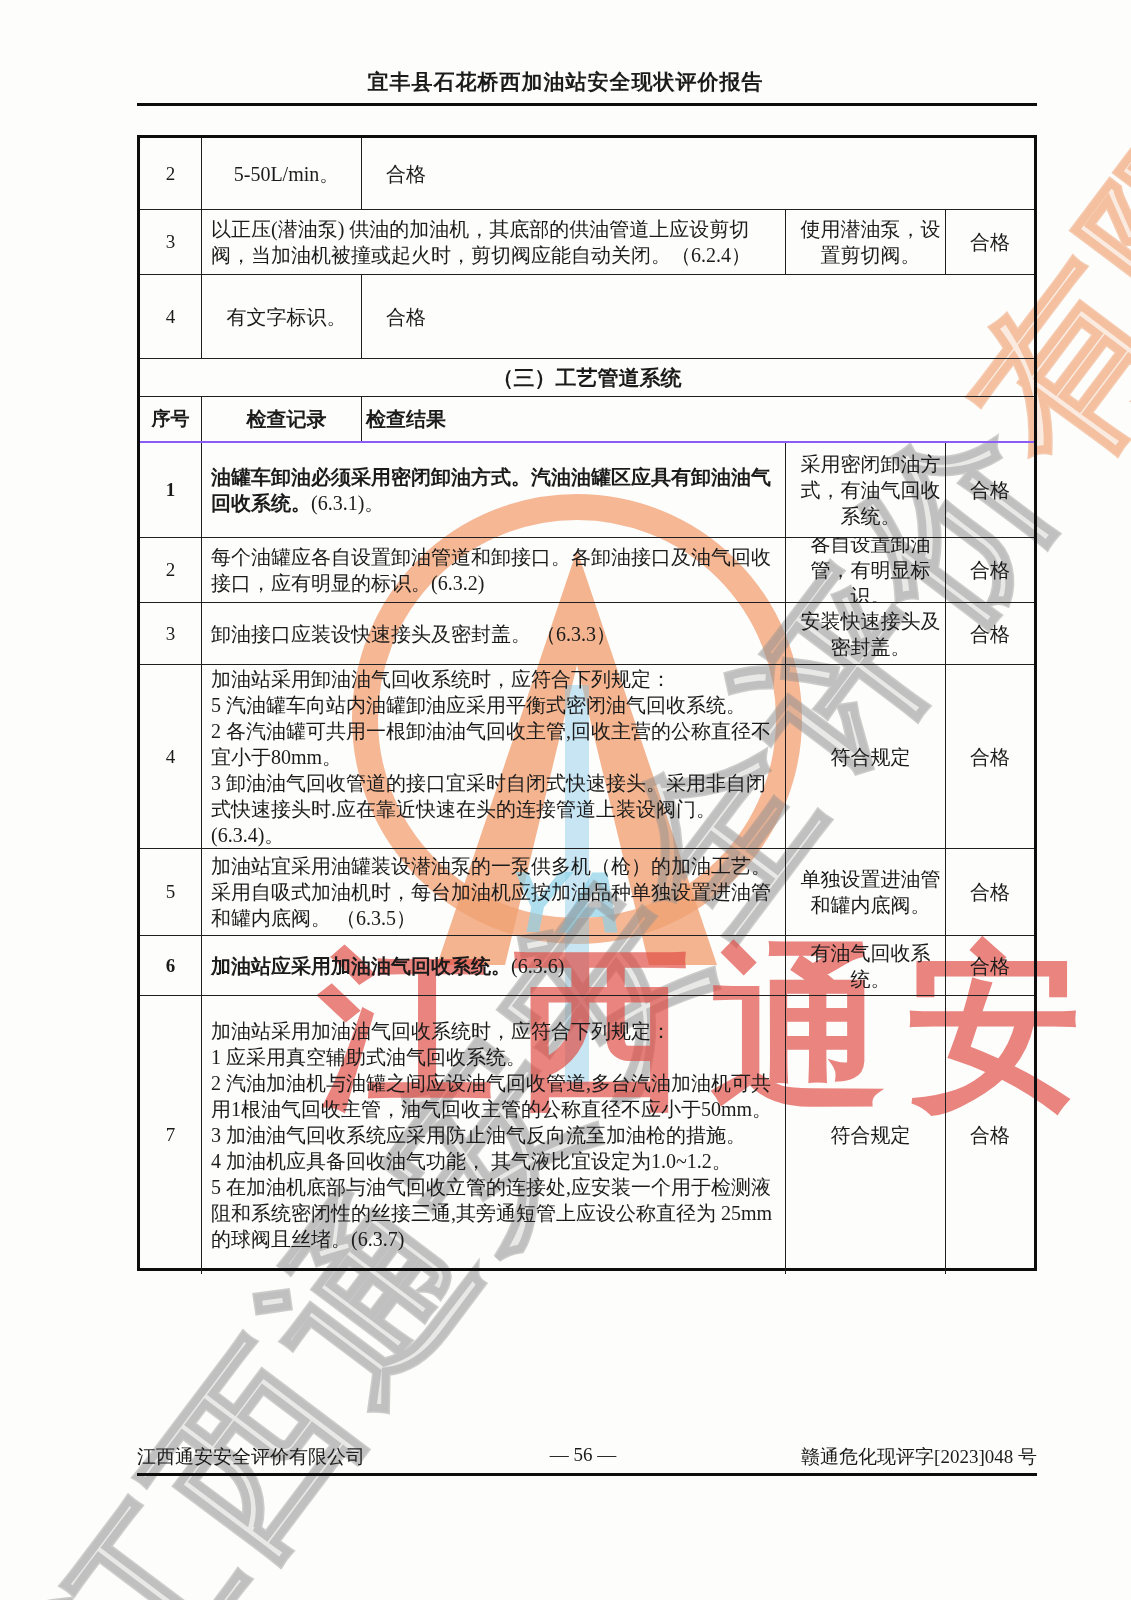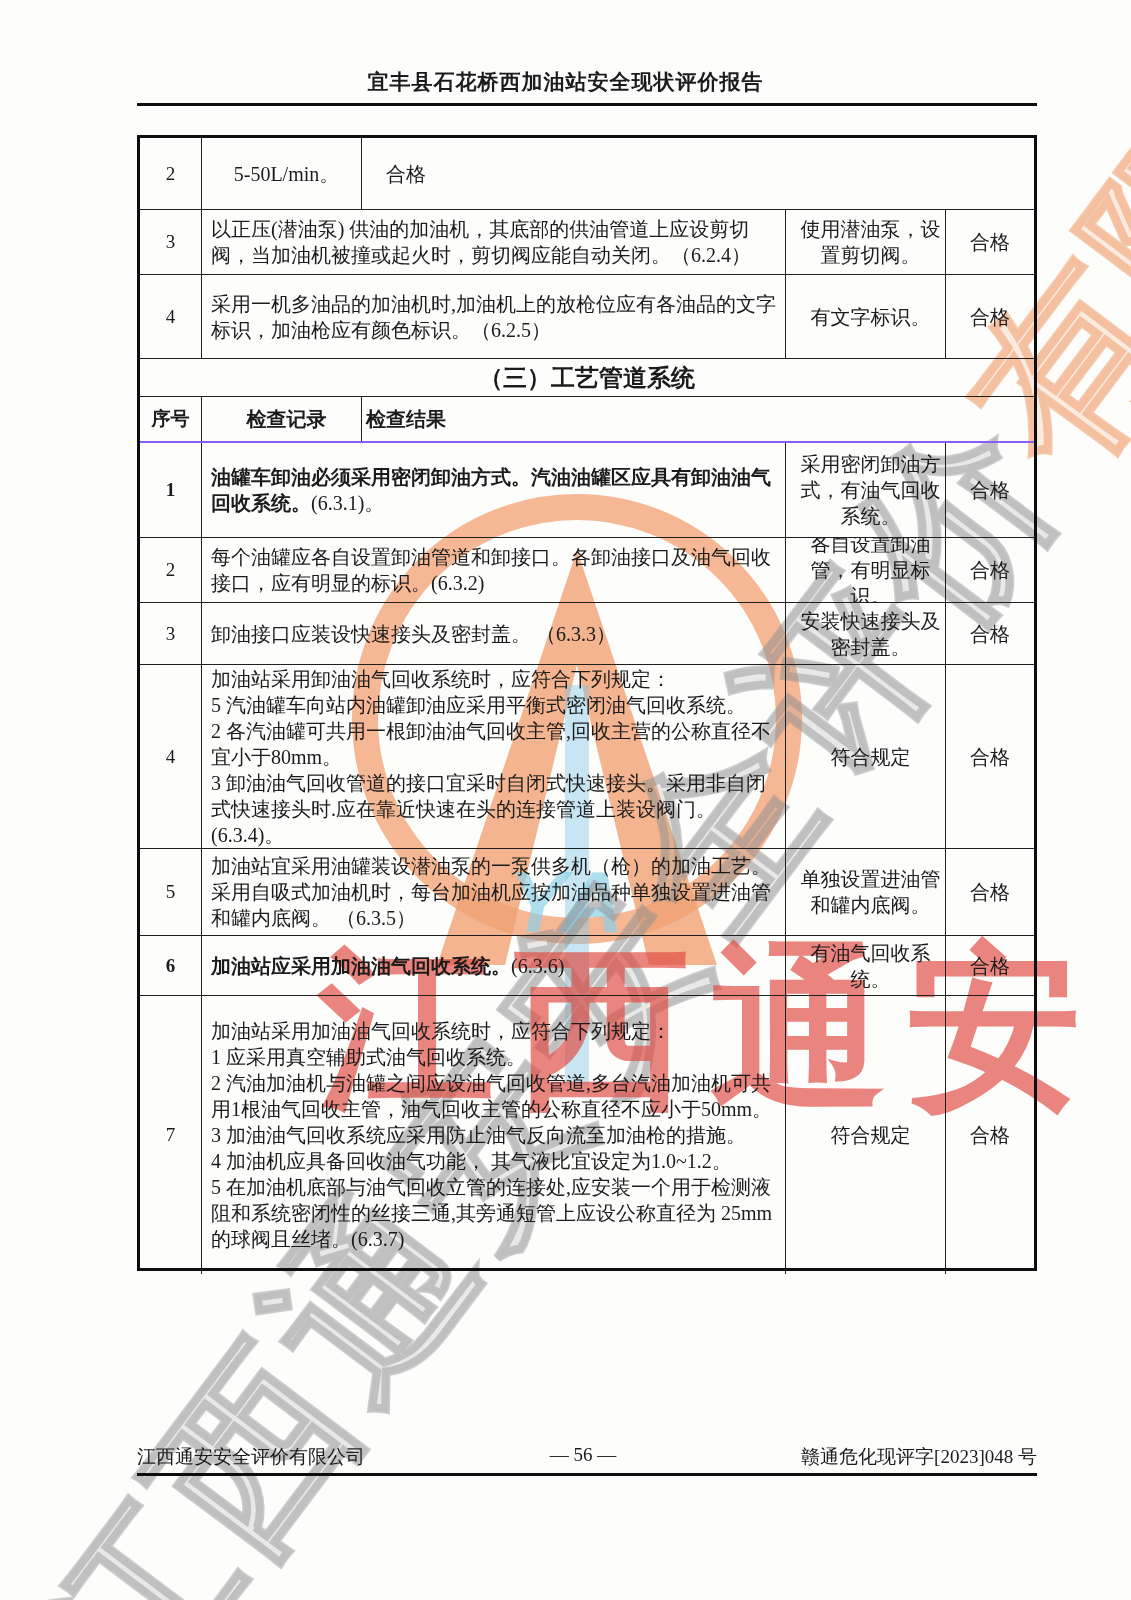--- a/index.html
+++ b/index.html
@@ -33,21 +33,21 @@
   .trow.head{border-bottom:2px solid #8b5cf6;}
   .cell{box-sizing:border-box;border-right:1px solid #1f1f1f;display:flex;
         align-items:center;overflow:hidden;font-size:20px;line-height:26px;}
   .cell:last-child{border-right:none;}
   .c-seq{width:62px;justify-content:center;font-size:19px;}
   .c-seq.b{font-weight:bold;}
   .c-content{flex:1;justify-content:flex-start;}
   .c-content .ct{display:block;width:100%;padding:3px 6px 3px 9px;white-space:pre-line;}
   .c-record{width:150px;justify-content:center;text-align:center;padding:2px 4px;margin-left:10px;}
   .c-result{width:88px;justify-content:center;text-align:left;}
-  .c-full{flex:1;justify-content:center;text-align:right;font-weight:bold;font-size:24px;border-right:none;}
+  .c-full{flex:1;justify-content:center;text-align:right;font-weight:bold;font-size:21px;border-right:none;}
   .head .cell{font-weight:bold;justify-content:center;text-align:center;}
   .head .c-content .ct{text-align:center;padding:0;}
 </style>
 </head>
 <body>
 
 <div class="page">
 
   <div class="wm-layer">
     <svg class="logo-svg" width="470" height="620" viewBox="0 0 470 620">
@@ -87,23 +87,20 @@
             <span>使用潜油泵，设置剪切阀。</span>
           </div>
           <div class="cell c-result">
             <span>合格</span>
           </div>
         </div>
         <div class="trow item" style="height: 84px;">
           <div class="cell c-seq">
             <span>4</span>
           </div>
-          <div class="cell c-content">
-            <span class="ct"><b></b><span>采用一机多油品的加油机时,加油机上的放枪位应有各油品的文字标识，加油枪应有颜色标识。（6.2.5）</span></span>
-          </div>
           <div class="cell c-record">
             <span>有文字标识。</span>
           </div>
           <div class="cell c-result">
             <span>合格</span>
           </div>
         </div>
         <div class="trow section" style="height: 38px;">
           <div class="cell c-full">
             <span>（三）工艺管道系统</span>

